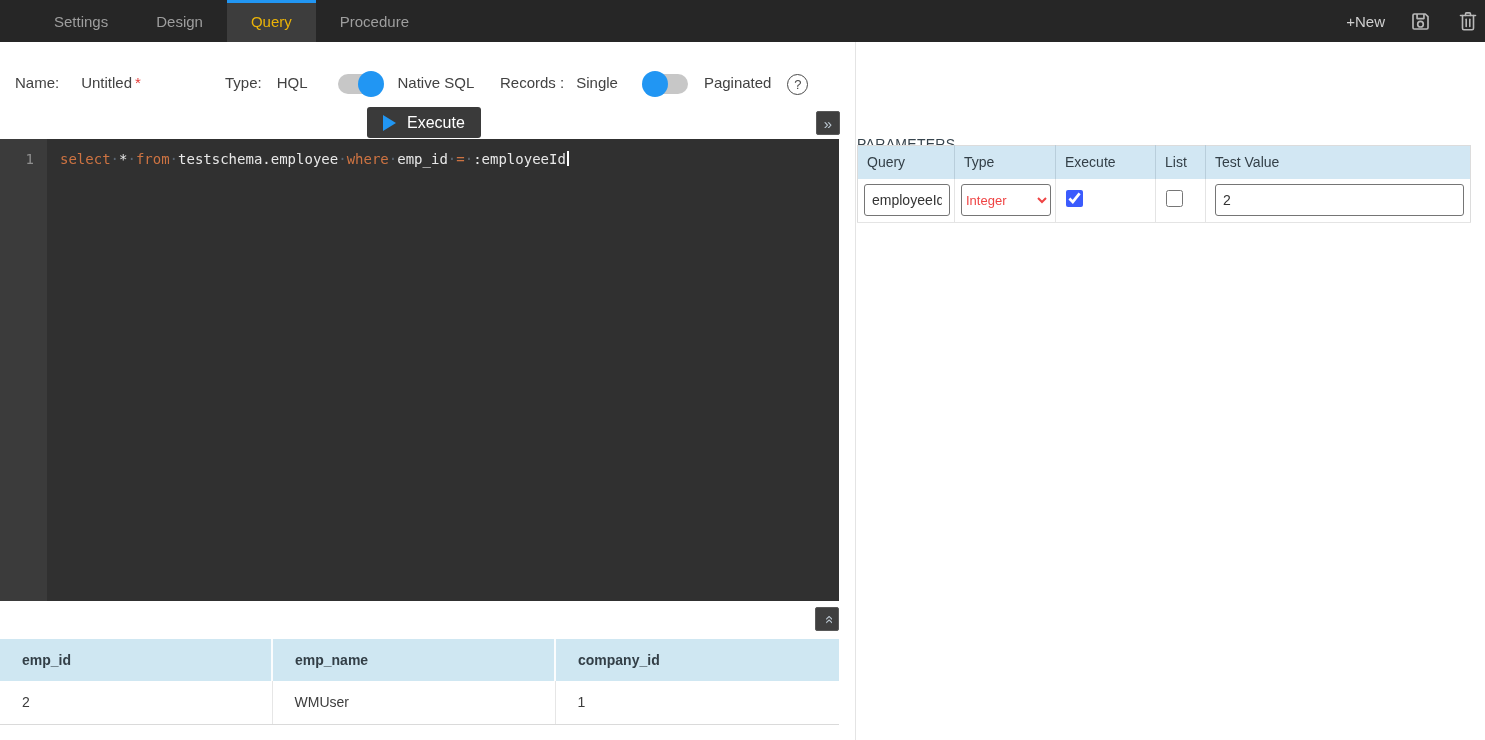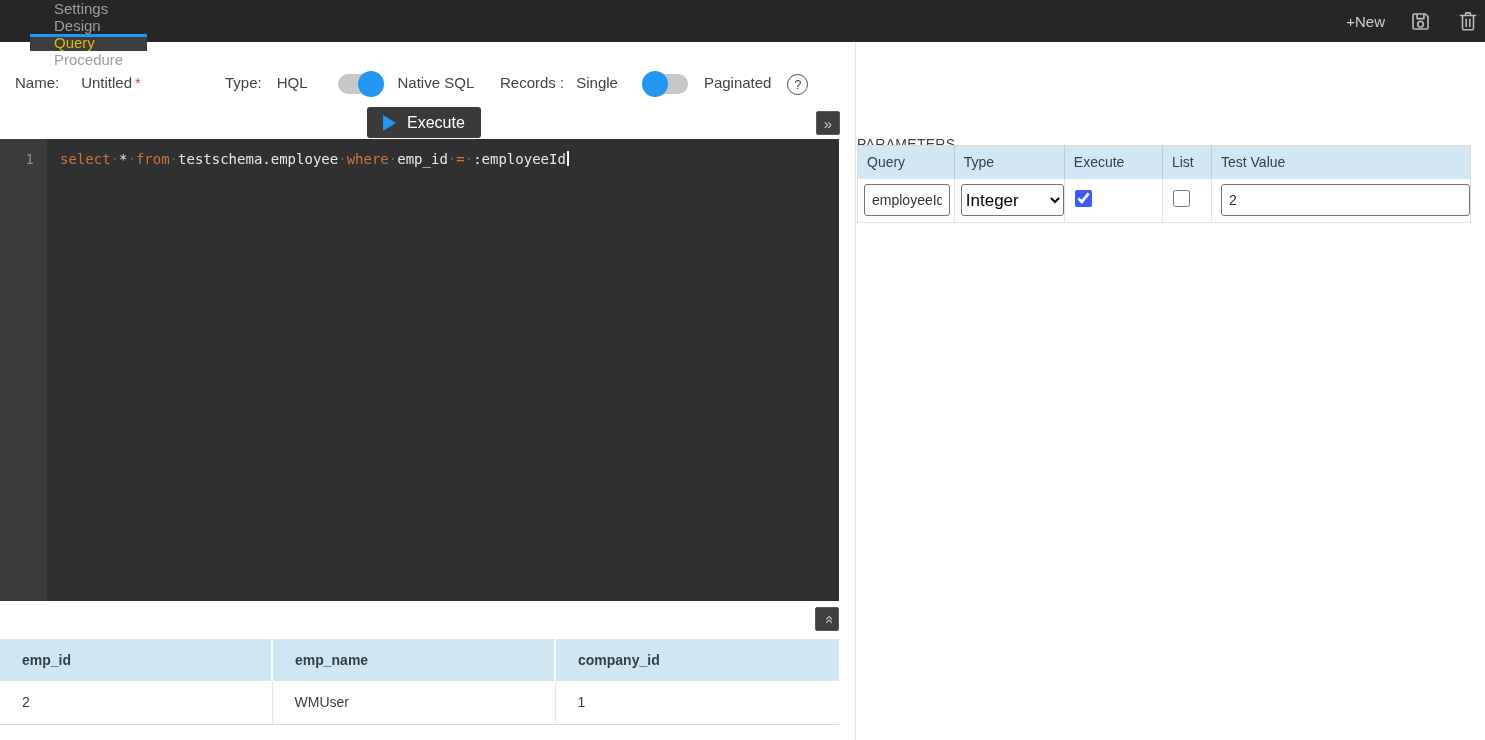--- a/index.html
+++ b/index.html
@@ -2,21 +2,21 @@
 <html><head>
 <meta charset="utf-8">
 <style>
   * { margin:0; padding:0; box-sizing:border-box; }
   html,body { width:1485px; height:740px; background:#fff; overflow:hidden;
               font-family:"Liberation Sans", sans-serif; }
 
   
   .topbar { position:absolute; left:0; top:0; width:1485px; height:42px;
             background:#262626; display:flex; align-items:stretch; }
-  .tabs { display:flex; margin-left:30px;flex-direction:column; }
+  .tabs { display:flex; margin-left:30px; }
   .tab { color:#9e9e9e; font-size:15px; padding:0 24px; display:flex;
          align-items:center; cursor:pointer; }
   .tab.active { background:#3d3d3d; color:#eab308;
                 box-shadow:inset 0 3px 0 #2196f3; }
   .topbar-right { margin-left:auto; display:flex; align-items:center;
                   gap:22px; padding-right:4px; }
   .new-btn { color:#cfcfcf; font-size:15px; cursor:pointer; }
   .icon-btn { width:26px; height:26px; display:flex; align-items:center;
               justify-content:center; cursor:pointer; }
 
@@ -81,22 +81,22 @@
   .params-table th:last-child { border-right:none; }
   .params-table td { background:#fff; height:44px; padding:0 0 0 6px;
                      border-right:1px solid #e4e4e4;
                      border-bottom:1px solid #e4e4e4; }
   .params-table td:last-child { border-right:none; }
   .p-input { height:32px; border:1px solid #757575; border-radius:3px;
              font-size:14px; color:#333; padding:0 7px;
              font-family:"Liberation Sans",sans-serif; }
   .name-input { width:86px; }
   .test-input { width:249px; margin-left:3px; }
-  .type-select { width:103px; height:32px; border:1px solid #757575;
-                 border-radius:3px; font-size:17px; color:#000000;
+  .type-select { width:90px; height:32px; border:1px solid #757575;
+                 border-radius:3px; font-size:13px; color:#ef4444;
                  background:#fff; font-family:"Liberation Sans",sans-serif; }
   .chk { width:17px; height:17px; accent-color:#3b5bfd; margin-left:4px;
          cursor:pointer; }
 
   
   .results-table { position:absolute; left:0; top:639px; width:839px;
                    border-collapse:collapse; font-size:14px; }
   .results-table th { background:#cfe7f2; color:#333f47; font-weight:600;
                       text-align:left; height:42px; padding:0 0 0 22px;
                       border-right:2px solid #fbfdfe; }

